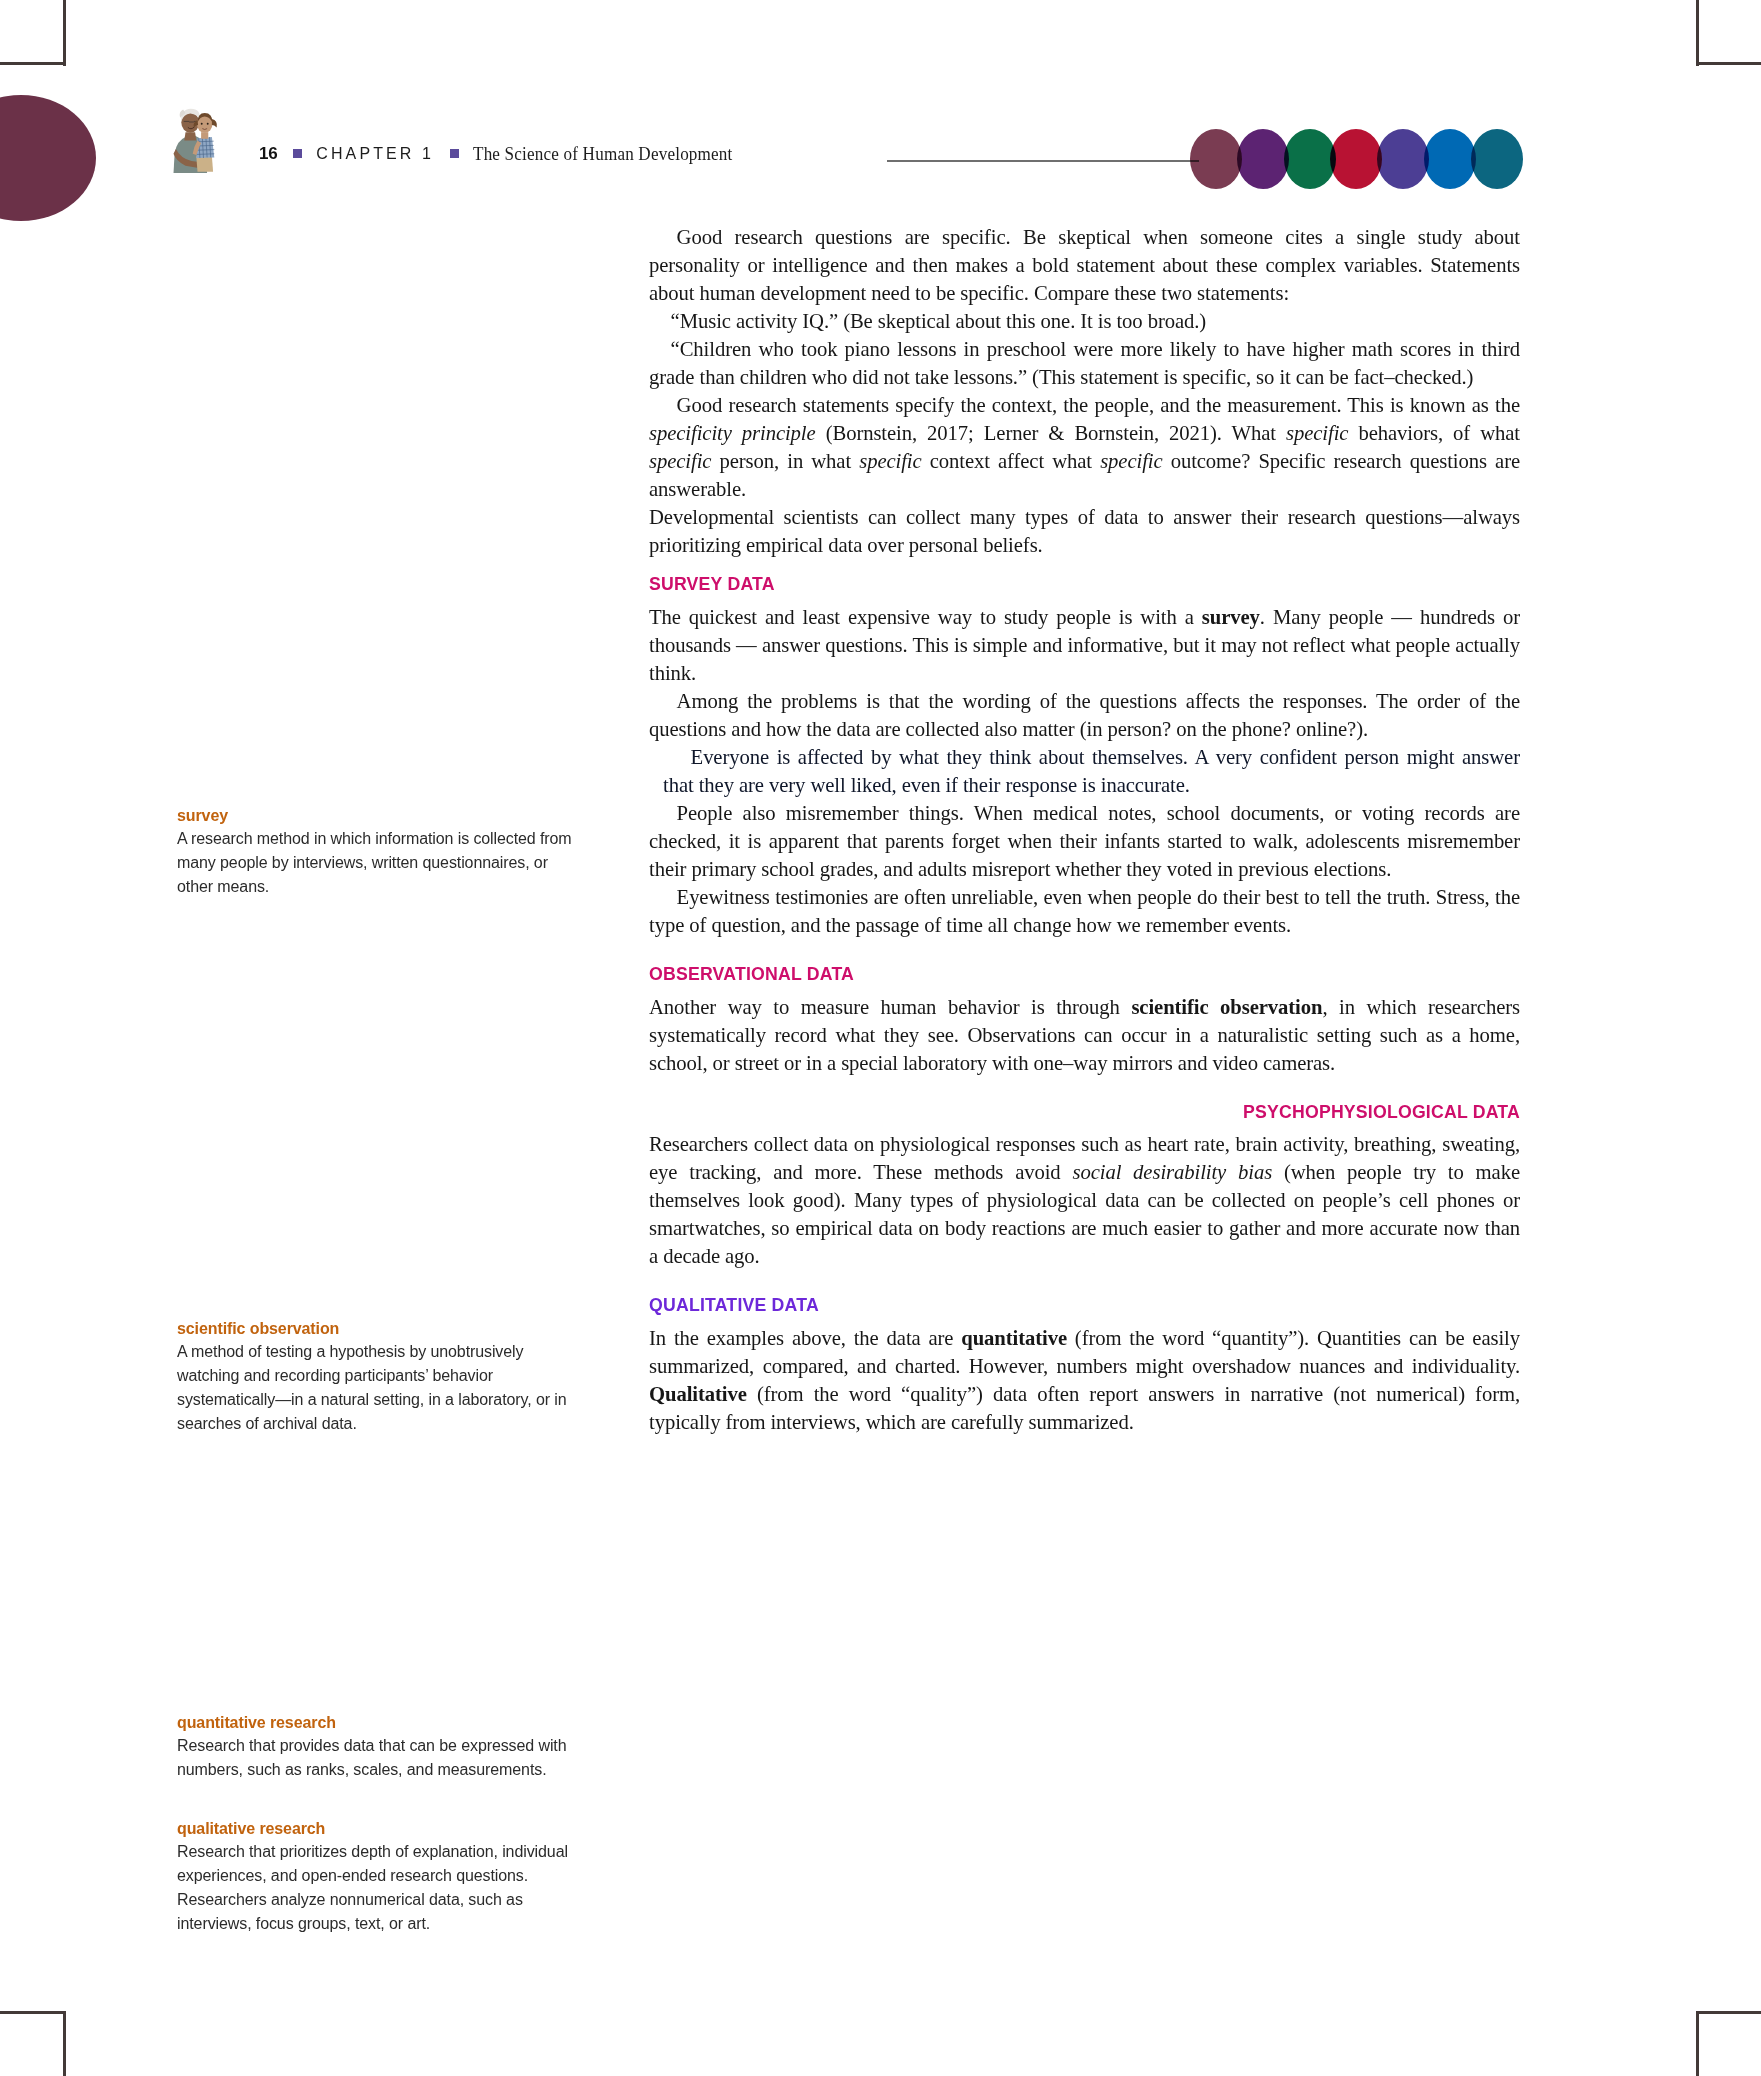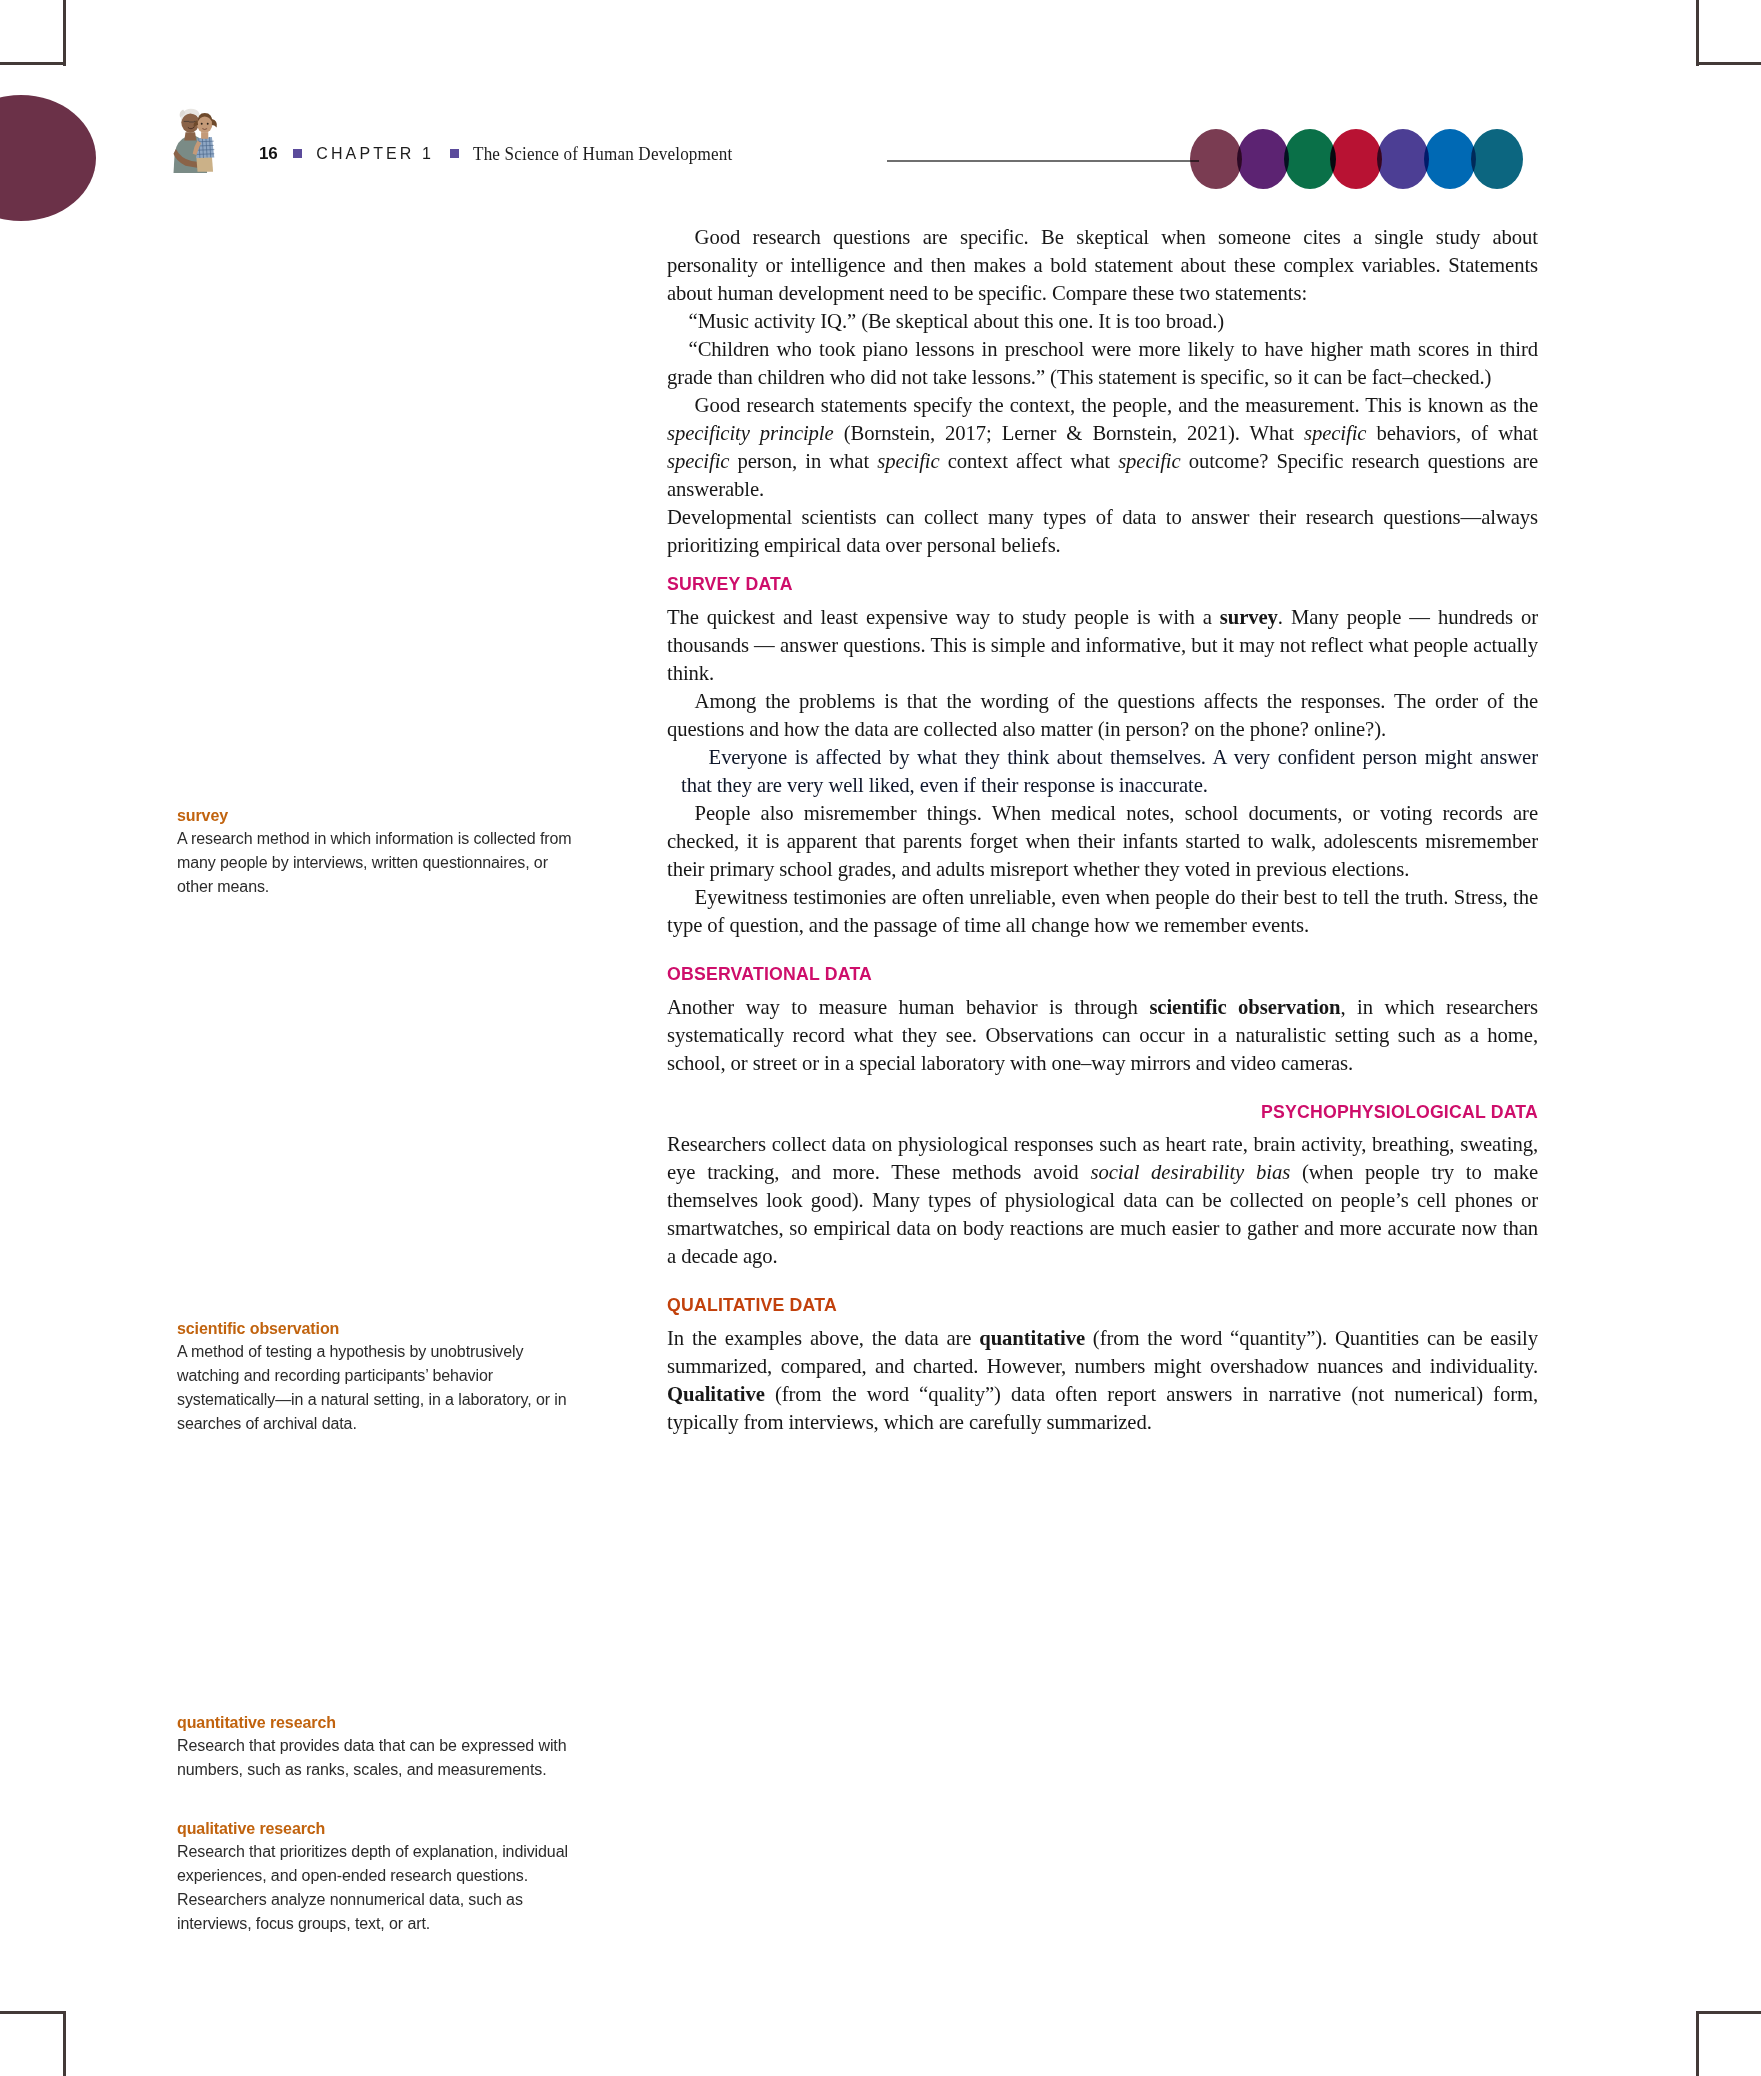--- a/index.html
+++ b/index.html
@@ -147,21 +147,21 @@
     font-size: 16px;
     line-height: 24px;
     color: #2b2b2b;
     letter-spacing: -0.1px;
   }
 
   .gloss-pos { position: absolute; left: 0; width: 403px; }
 
   .text-col {
     position: absolute;
-    left: 667px;
+    left: 649px;
     top: 223px;
     width: 871px;
   }
 
   p.body {
     margin: 0;
     font-size: 20.7px;
     line-height: 28px;
     color: #171717;
     text-align: justify;
@@ -322,18 +322,18 @@
   <p class="body indent" style="color: rgb(23, 23, 23);">Eyewitness testimonies are often unreliable, even when people do their best to tell the truth. Stress, the type of question, and the passage of time all change how we remember events.</p>
 
   <h3 class="sub-head" style="color: rgb(206, 14, 107);">OBSERVATIONAL DATA</h3>
 
   <p class="body" style="color: rgb(23, 23, 23);"><span>Another way to measure human behavior is through </span><b>scientific  observation</b><span>, in which researchers systematically record what they see. Observations can occur in a naturalistic setting such as a home, school, or street or in a special laboratory with one–way mirrors and video cameras.</span></p>
 
   <h3 class="sub-head" style="color: rgb(206, 14, 107); text-align: right;">PSYCHOPHYSIOLOGICAL DATA</h3>
 
   <p class="body" style="color: rgb(23, 23, 23);"><span>Researchers collect data on physiological responses such as heart rate, brain activity, breathing, sweating, eye tracking, and more. These methods avoid </span><i>social desirability bias</i><span> (when people try to make themselves look good). Many types of physiological data can be collected on people’s cell phones or smartwatches, so empirical data on body reactions are much easier to gather and more accurate now than a decade ago.</span></p>
 
-  <h3 class="sub-head" style="color: #c2410c;">QUALITATIVE DATA</h3>
+  <h3 class="sub-head" style="color: #6d28d9;">QUALITATIVE DATA</h3>
 
   <p class="body" style="color: rgb(23, 23, 23);"><span>In the examples above, the data are </span><b>quantitative</b><span> (from the word “quantity”). Quan­tities can be easily summarized, compared, and charted. However, numbers might overshadow nuances and individuality. </span><b>Qualitative</b><span> (from the word “quality”) data often report answers in narrative (not numerical) form, typically from interviews, which are carefully summarized.</span></p>
 
 </div>
 
 
 </body></html>

